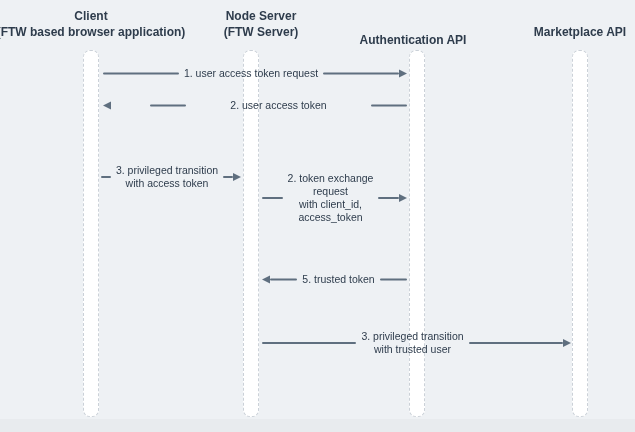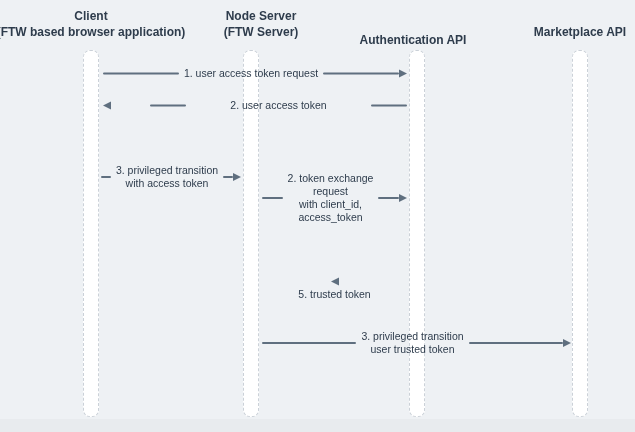--- a/index.html
+++ b/index.html
@@ -60,21 +60,21 @@
     position: absolute;
     display: flex;
     align-items: center;
     transform: translateY(-50%);
     z-index: 2;
   }
   .msg-1 { left: 103px; width: 304px; top: 73px;  }
   .msg-2 { left: 103px; width: 304px; top: 105px; gap: 39px; }
   .msg-3 { left: 101px; width: 140px; top: 177px; }
   .msg-4 { left: 262px; width: 145px; top: 198px; }
-  .msg-5 { left: 262px; width: 145px; top: 290px; flex-direction: column; }
+  .msg-5 { left: 262px; width: 145px; top: 279px; }
   .msg-6 { left: 262px; width: 309px; top: 343px; }
 
   .mline {
     flex: 1 1 auto;
     min-width: 0;
     height: 2px;
     background: #5f6f7f;
     border-radius: 1px;
   }
 
@@ -171,19 +171,19 @@
     <div class="mlabel">
       <div>5. trusted token</div>
     </div>
     <div class="mline"></div>
   </div>
 
   <div class="msg msg-6">
     <div class="mline"></div>
     <div class="mlabel">
       <div>3. privileged transition</div>
-      <div>user trusted token</div>
+      <div>with trusted user</div>
     </div>
     <div class="mline"></div>
     <div class="ahead right"></div>
   </div>
 
 </div>
 
 </body></html>

